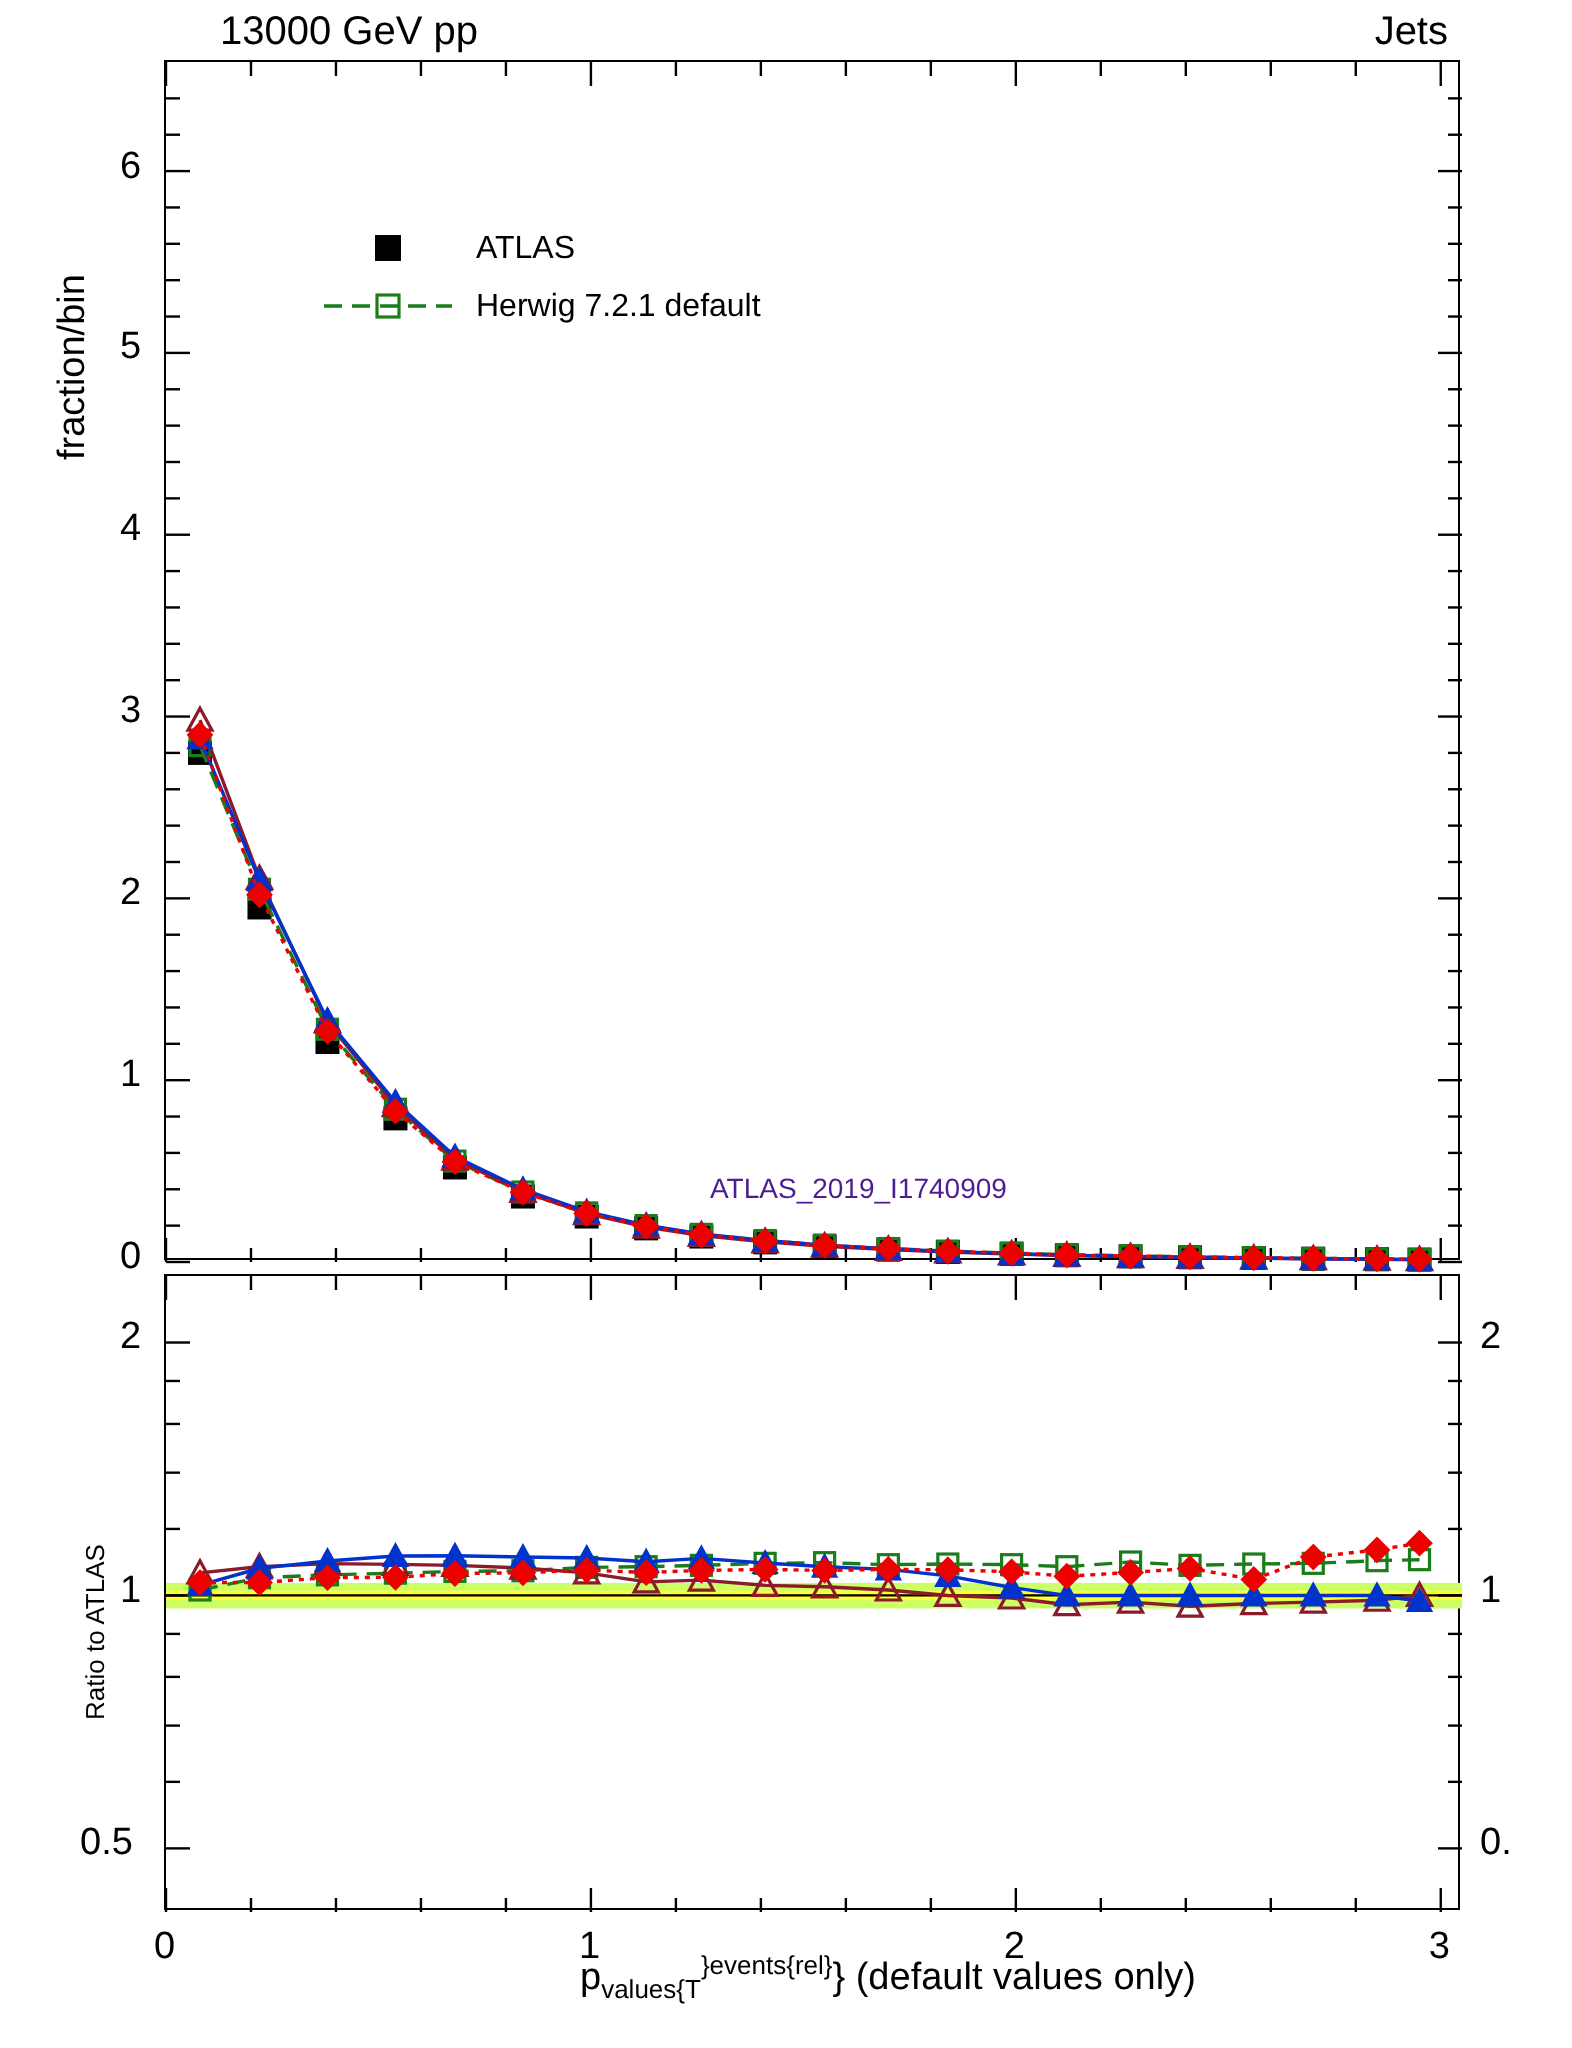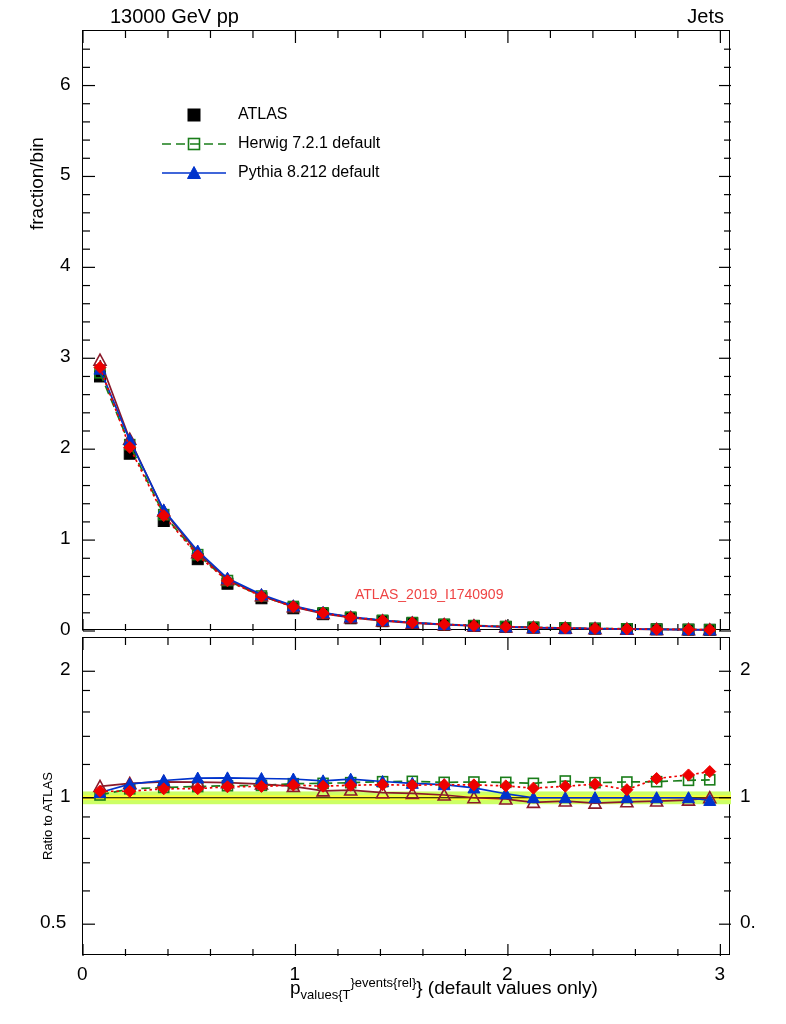--- a/index.html
+++ b/index.html
@@ -22,27 +22,27 @@
 
   svg{position:absolute;left:0;top:0;overflow:visible;}
 
   
   .ticklab{font-size:19px;}
   .axtitle{font-size:19px;}
   .small{font-size:13px;}
 
   
   #legend{position:absolute;left:160px;top:105px;font-size:16px;}
-  #legend .row{height:29px;display:flex;align-items:flex-start;}
+  #legend .row{height:29px;display:flex;align-items:flex-end;}
   #legend .mk{width:68px;height:20px;position:relative;margin-right:10px;}
   #legend .lbl{font-size:16px;}
 
   #plottitle{position:absolute;left:225px;top:58px;font-size:19px;}
   #plottitle .sub{font-size:15px;}
-  #watermark{position:absolute;left:355px;top:586px;font-size:14px;color:#ef4444;}
+  #watermark{position:absolute;left:355px;top:586px;font-size:14px;color:#4c1d95;}
 </style>
 </head>
 <body>
 
 <div id="root">
 
   <div class="txt" id="hdr-left">13000 GeV pp</div>
   <div class="txt" id="hdr-right">Jets</div>
 
   <div class="txt rot90 axtitle" style="left:26px;top:230px;">fraction/bin</div>
@@ -292,29 +292,20 @@
       </div>
       <div class="row">
         <div class="mk">
           <svg width="68" height="20">
             <line x1="2" y1="10" x2="66" y2="10" stroke="#1a7d1a" stroke-width="1.7" stroke-dasharray="9,5"></line>
             <rect x="28.5" y="4.5" width="11" height="11" fill="none" stroke="#1a7d1a" stroke-width="1.6"></rect>
           </svg>
         </div>
         <span class="lbl">Herwig 7.2.1 default</span>
       </div>
-      <div class="row">
-        <div class="mk">
-          <svg width="68" height="20">
-            <line x1="2" y1="10" x2="66" y2="10" stroke="#0033cc" stroke-width="1.7"></line>
-            <polygon points="34,3.5 40.5,15.5 27.5,15.5" fill="#0033cc" stroke="#0033cc"></polygon>
-          </svg>
-        </div>
-        <span class="lbl">Pythia 8.212 default</span>
-      </div>
     </div>
 
   <div id="ratiopanel">
     <svg width="648" height="318" viewBox="0 0 648 318">
       <g id="ratio-band">
           <rect x="0" y="153.4504388609602" width="648" height="12.776528032939012" fill="#ccff66"></rect>
           <rect x="0" y="157.37035531704498" width="648" height="4.743896399802651" fill="#ffff33"></rect>
           <line x1="0" y1="159.7268854193485" x2="648" y2="159.7268854193485" stroke="#000" stroke-width="1.1"></line>
         </g>
       <g id="ratio-ticks" stroke="#000" stroke-width="1.2">

